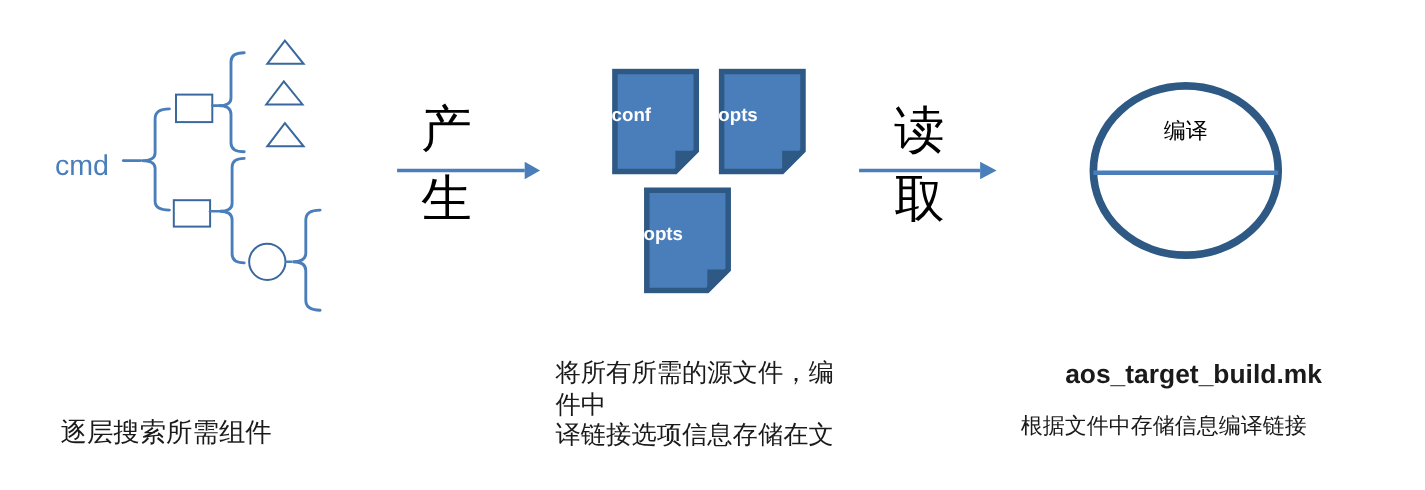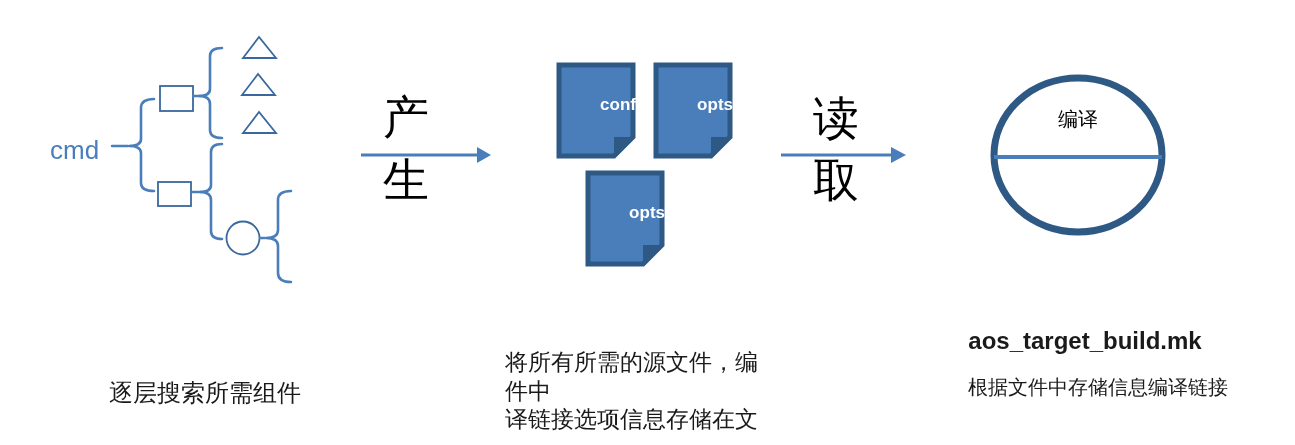--- a/index.html
+++ b/index.html
@@ -22,31 +22,31 @@
   .cmd-label{left:50px;top:135px;width:60px;text-align:left;font-size:26px;color:var(--primary);}
   
   .arrow-line{stroke:var(--primary);stroke-width:3;}
   .arrow-head{fill:var(--primary);}
   .hanzi{font-family:"Liberation Serif",serif;color:#000;line-height:1;}
   .flowchar{font-size:46px;width:56px;text-align:center;}
   
   .doc{width:80px;height:97px;}
   .doc-page{fill:var(--primary);stroke:var(--dark);stroke-width:5;stroke-linejoin:miter;}
   .doc-flap{fill:var(--dark);}
-  .doc-label{position:absolute;left:0;top:33px;width:100%;text-align:right;
+  .doc-label{position:absolute;left:0;top:33px;width:100%;text-align:left;
     color:#fff;font-weight:bold;font-size:17px;font-family:"Liberation Sans",sans-serif;}
   
   .big-circle{fill:#fff;stroke:var(--dark);stroke-width:7;}
   .divider{stroke:var(--primary);stroke-width:4;}
   .circle-text{left:988px;width:180px;text-align:center;font-size:20px;}
   
   .cap-title{font-weight:bold;font-size:24px;text-align:center;}
-  .cap-sub{font-family:"Liberation Serif",serif;font-size:24px;text-align:center;}
+  .cap-sub{font-family:"Liberation Serif",serif;font-size:24px;}
   .cap-mid{left:505px;top:325px;width:290px;font-family:"Liberation Serif",serif;
-    font-size:23px;line-height:28.5px;text-align:left;margin-top:24px;}
+    font-size:23px;line-height:28.5px;text-align:left;}
 </style>
 </head>
 <body>
 
 <div class="canvas">
 
   <svg class="abs" style="left:0;top:0" width="320" height="300" viewBox="0 0 320 300">
     <path class="conn" d="M112,146 L128,146"></path>
     <path class="b" d="M154,99 Q141,99 141,108 L141,139 Q141,146 129,146 Q141,146 141,153 L141,183 Q141,191 154,191"></path>
     <rect class="shape" x="160" y="86" width="33" height="25"></rect>

